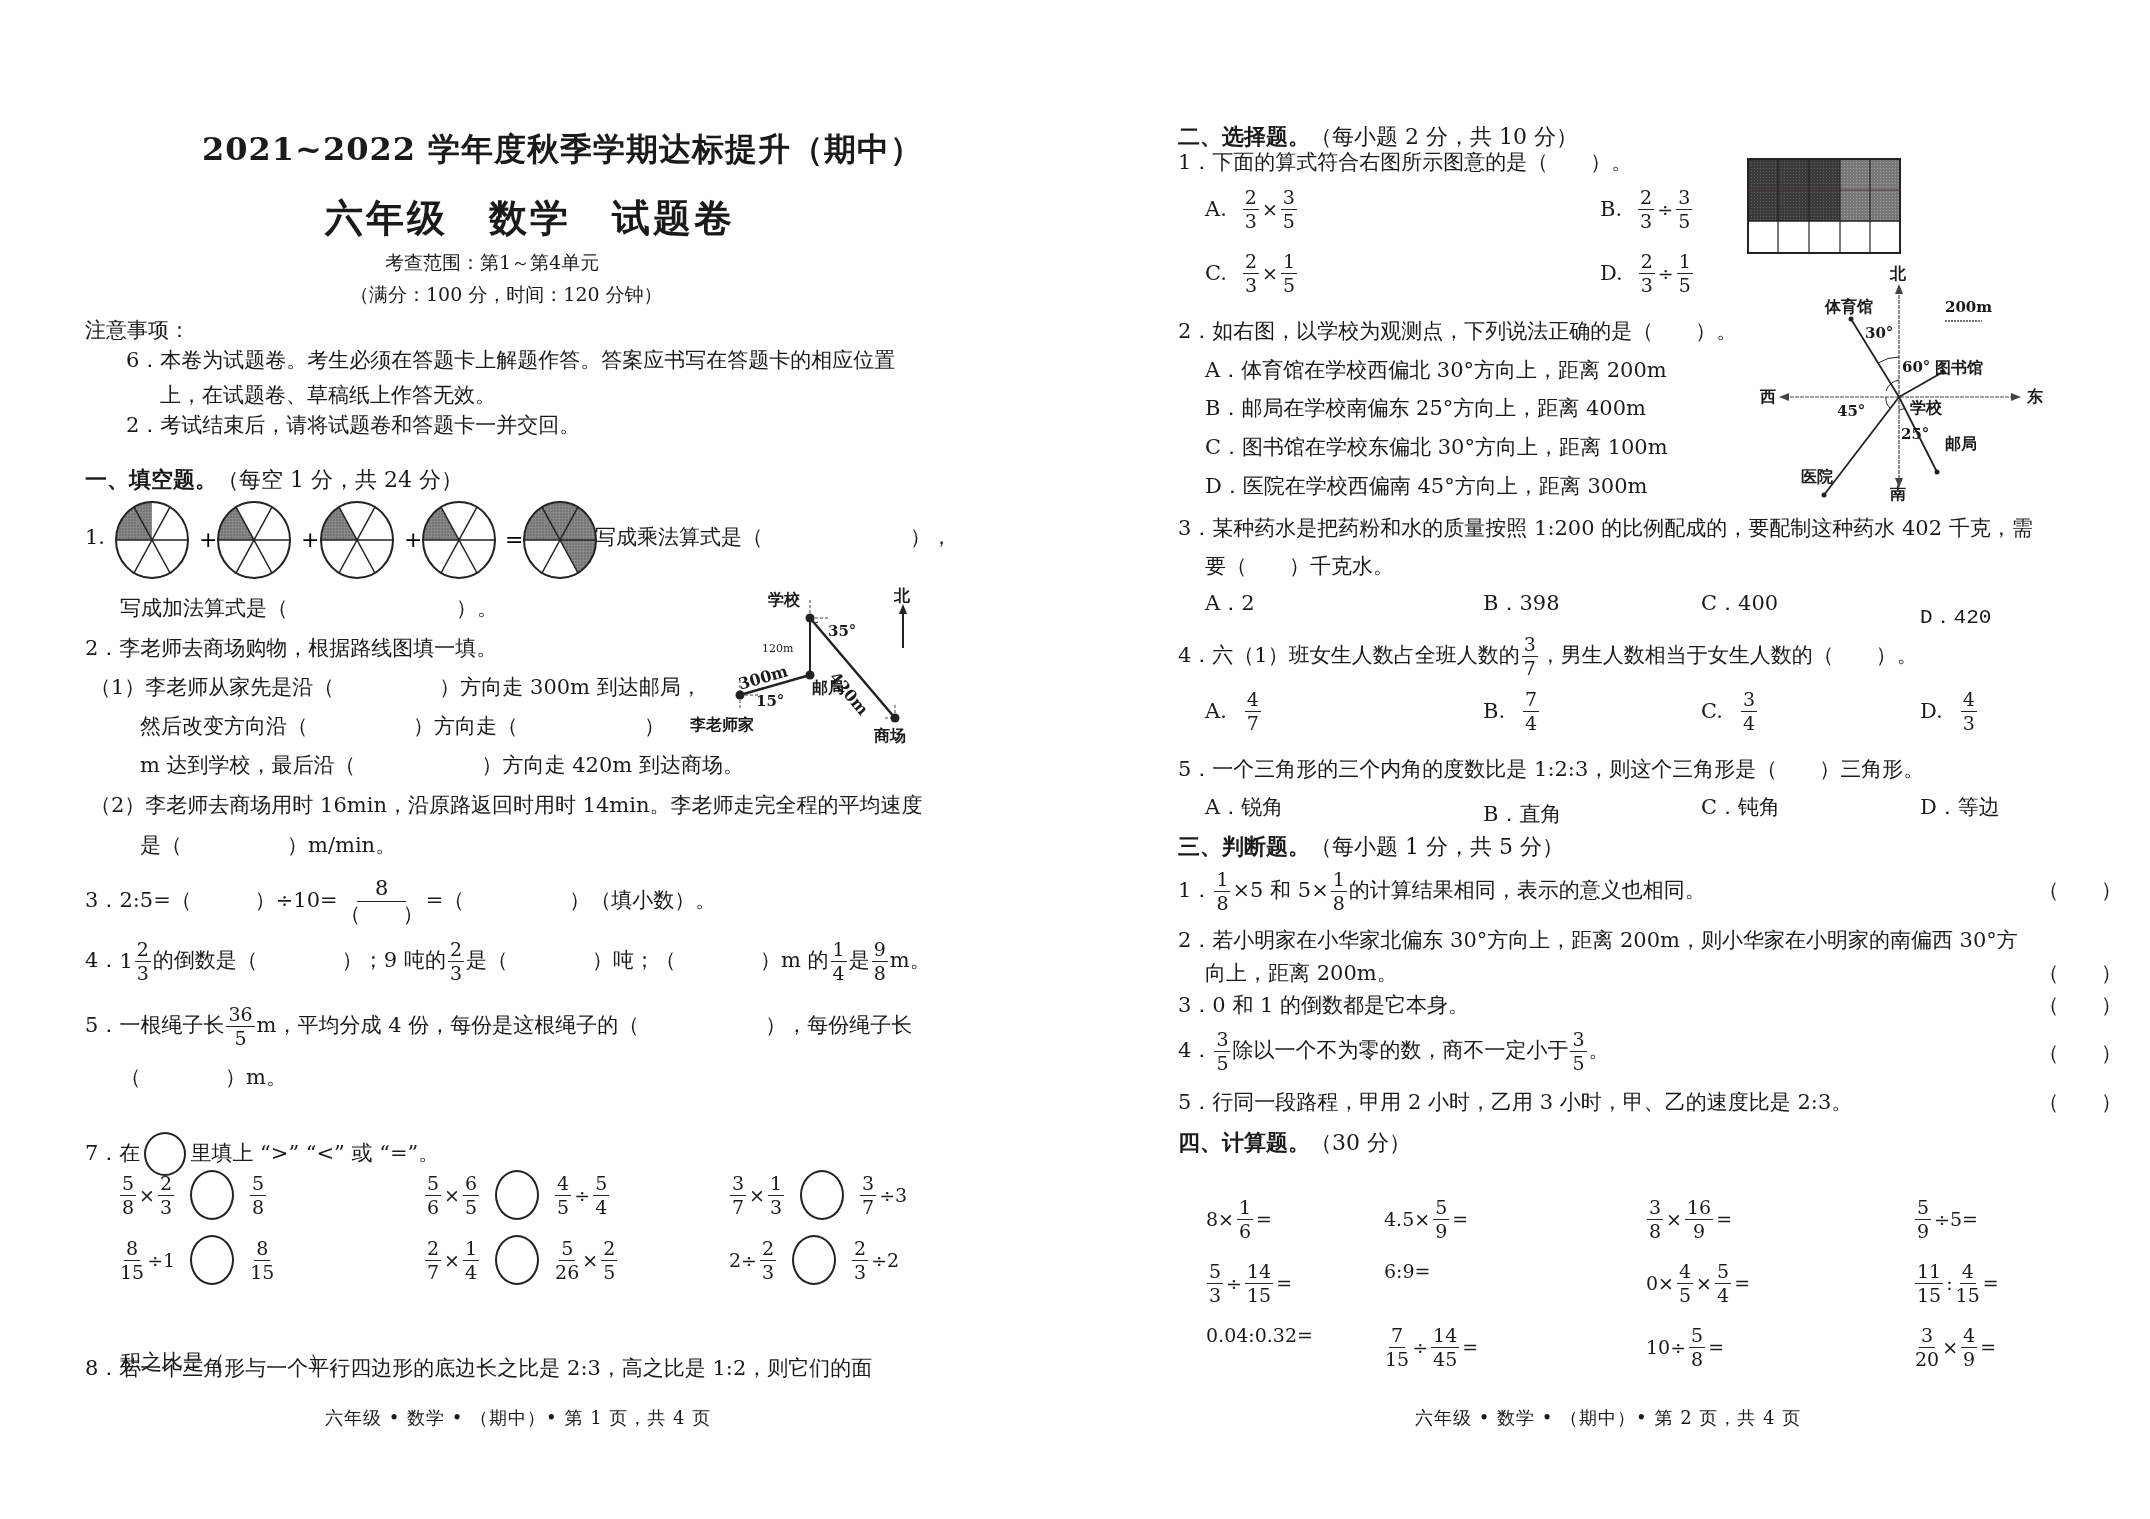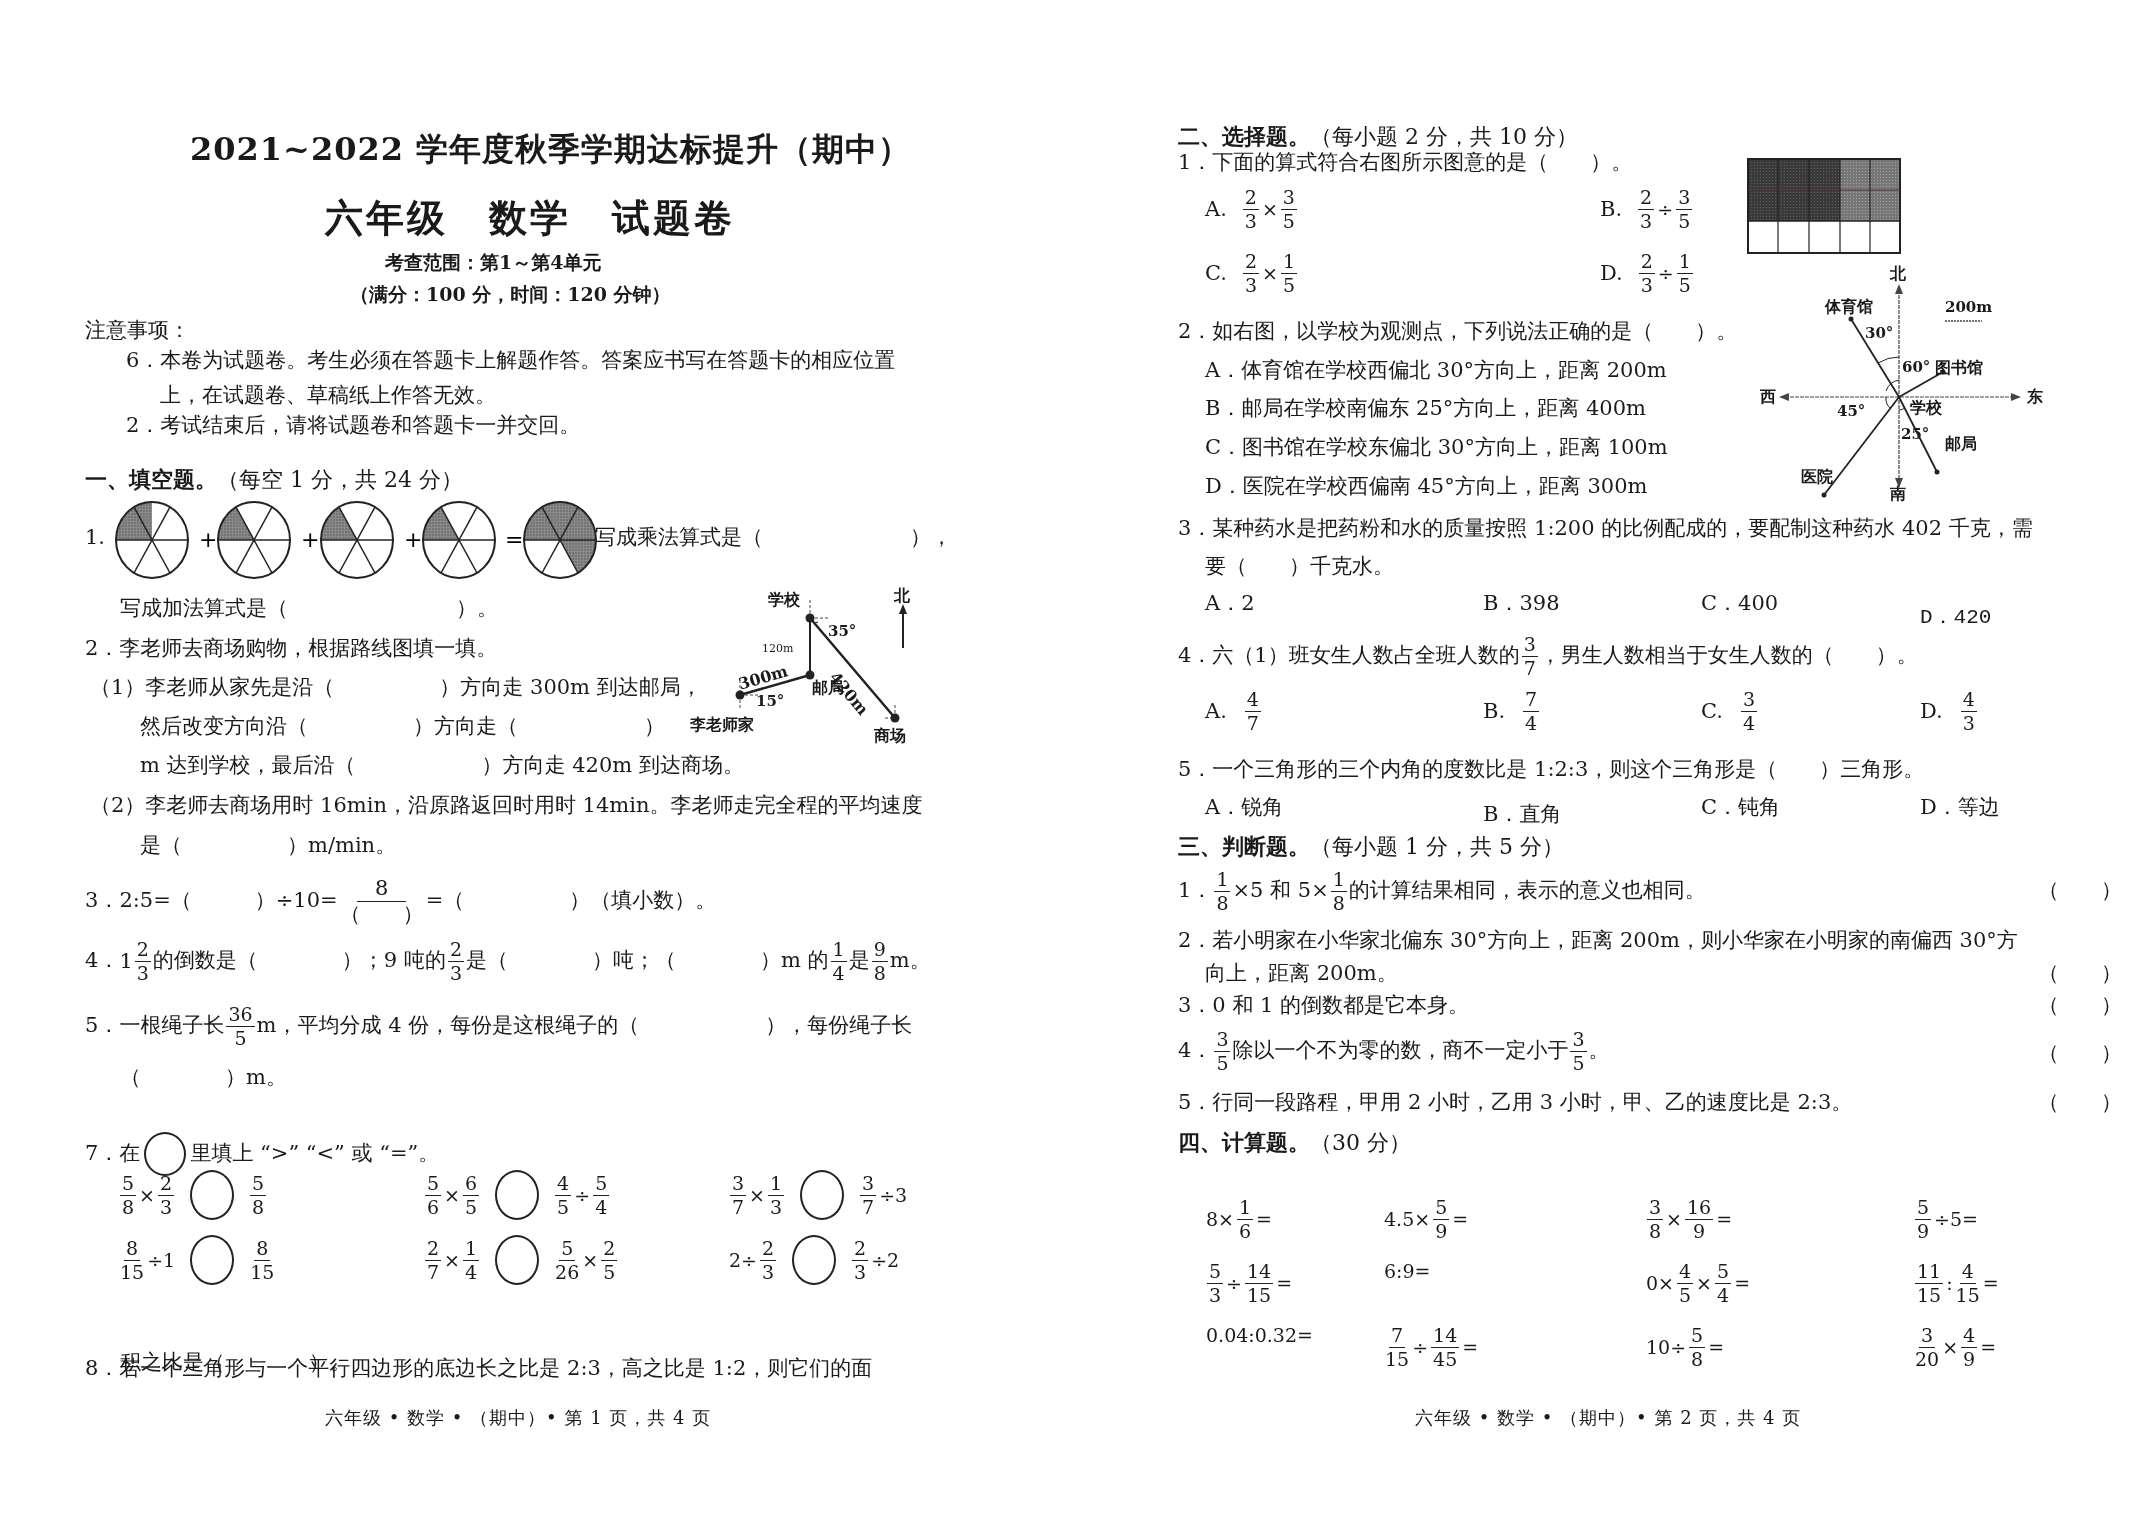--- a/index.html
+++ b/index.html
@@ -5,39 +5,39 @@
   * { box-sizing: border-box; margin: 0; padding: 0; }
   html, body { width: 2150px; height: 1519px; background: #ffffff; overflow: hidden; }
   body { position: relative; font-family: "DejaVu Serif", "Liberation Serif", serif; color: #1a1a1a; }
   .page { position: absolute; top: 0; height: 1519px; }
   #page-left { left: 0; width: 1075px; }
   #page-right { left: 1075px; width: 1075px; }
   .abs { position: absolute; white-space: nowrap; }
   .t { font-size: 21px; line-height: 1; }
   .title1 { font-size: 32px; font-weight: bold; letter-spacing: 1px; font-family: "DejaVu Serif", serif; }
   .title2 { font-size: 38px; font-weight: bold; letter-spacing: 3px; }
-  .sub { font-size: 19px; font-weight: bold; }
+  .sub { font-size: 19px; }
   .sec { font-size: 22px; font-weight: bold; }
   .sec .pts { font-weight: normal; }
   .frac { display: inline-flex; flex-direction: column; align-items: center; vertical-align: middle; line-height: 1; font-size: 19px; margin: 0 2px; }
   .frac .n { padding: 0 2px 2px; border-bottom: 1.5px solid #222; }
   .frac .d { padding-top: 2px; }
   .op { display: inline-block; vertical-align: middle; font-size: 19px; margin: 0 1px; }
   .cmp-circle { display: inline-block; width: 44px; height: 50px; border: 2.5px solid #222; border-radius: 50%; vertical-align: middle; margin: 0 14px; }
   .small-circle { display: inline-block; width: 42px; height: 44px; border: 2.5px solid #222; border-radius: 50%; vertical-align: middle; margin: 0 4px; }
   .footer { font-size: 18px; letter-spacing: 1px; }
   .opt { font-size: 21px; }
   .mixed { display: inline-flex; align-items: center; vertical-align: middle; }
 </style>
 </head>
 <body>
 
 <div class="page" id="page-left">
 
-  <div class="abs title1" style="left:190px; top:128px;">2021~2022 学年度秋季学期达标提升（期中）</div>
+  <div class="abs title1" style="left:202px; top:128px;">2021~2022 学年度秋季学期达标提升（期中）</div>
   <div class="abs title2" style="left:325px; top:193px;">六年级　数学　试题卷</div>
   <div class="abs sub" style="left:385px; top:250px;">考查范围：第1～第4单元</div>
   <div class="abs sub" style="left:350px; top:282px;">（满分：100 分，时间：120 分钟）</div>
 
   <div class="abs t" style="left:85px; top:320px;">注意事项：</div>
   <div class="abs t" style="left:126px; top:350px;">6．本卷为试题卷。考生必须在答题卡上解题作答。答案应书写在答题卡的相应位置</div>
   <div class="abs t" style="left:160px; top:385px;">上，在试题卷、草稿纸上作答无效。</div>
   <div class="abs t" style="left:126px; top:415px;">2．考试结束后，请将试题卷和答题卡一并交回。</div>
 
   <div class="abs sec" style="left:85px; top:465px;">

